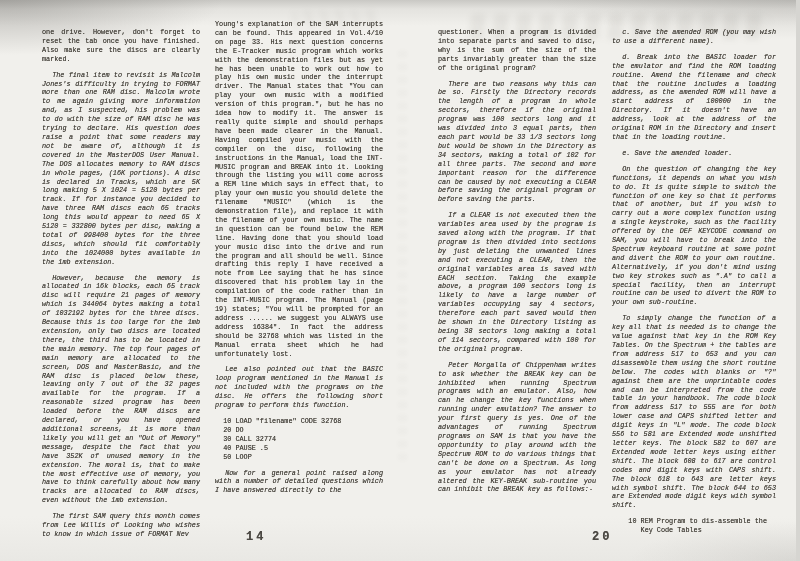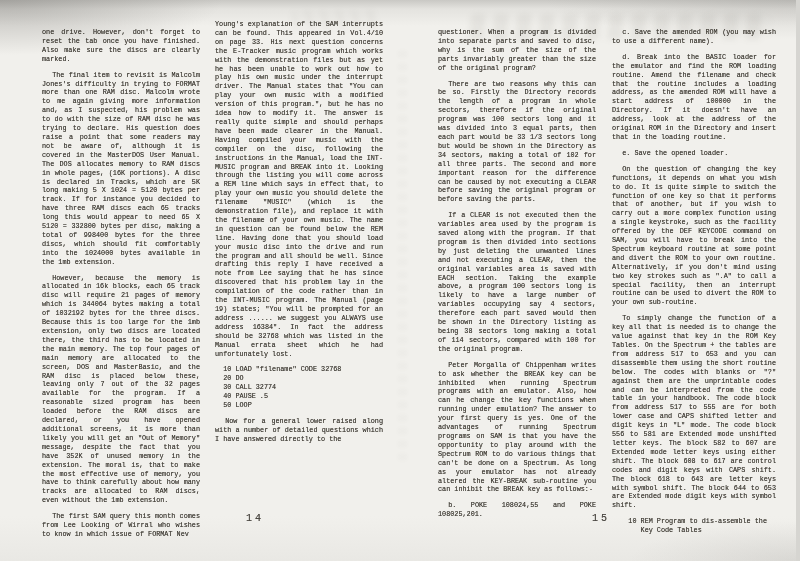--- a/index.html
+++ b/index.html
@@ -43,80 +43,80 @@
     font-size: 6.8px;
     line-height: 8.9px;
     color: var(--ink, #45423b);
     text-shadow: 0 0 0.35px rgba(70,66,59,0.75);
   }
   .col1 { left: 42px;  width: 158px; }
   .col2 { left: 215px; width: 168px; top: 20px; }
   .col3 { left: 438px; width: 158px; }
   .col4 { left: 612px; width: 164px; }
   .para { margin: 0 0 7px 0; }
-  .para.indent { text-indent: 1.5em; }
+  .para.indent { text-indent: 1.5em; font-style: italic; }
   .code {
     font-family: inherit;
     font-size: 6.8px;
     line-height: 8.9px;
     margin: 0 0 7px 0;
     white-space: pre;
     text-align: left;
   }
   .pagenum {
     position: absolute;
-    top: 513px;
-    font-size: 10px;
-    font-weight: normal;
+    top: 530px;
+    font-size: 12px;
+    font-weight: bold;
     letter-spacing: 3px;
     color: #4c4944;
     text-shadow: 0 0 0.4px rgba(70,66,59,0.7);
   }
   .pn-left  { left: 246px; }
   .pn-right { left: 592px; }
 </style>
 </head>
 <body>
 
 <div class="scan">
   <div class="ghost ghost-a"></div>
   <div class="ghost ghost-b"></div>
   <div class="ghost ghost-c"></div>
 
   <section class="col col1">
       <p class="para">one drive. However, don't forget to reset the tab once you have finished. Also make sure the discs are clearly marked.</p>
       <p class="para indent">The final item to revisit is Malcolm Jones's difficulty in trying to FORMAT more than one RAM disc. Malcolm wrote to me again giving more information and, as I suspected, his problem was to do with the size of RAM disc he was trying to declare. His question does raise a point that some readers may not be aware of, although it is covered in the MasterDOS User Manual. The DOS allocates memory to RAM discs in whole pages, (16K portions). A disc is declared in Tracks, which are 5K long making 5 X 1024 = 5120 bytes per track. If for instance you decided to have three RAM discs each 65 tracks long this would appear to need 65 X 5120 = 332800 bytes per disc, making a total of 998400 bytes for the three discs, which should fit comfortably into the 1024000 bytes available in the 1mb extension.</p>
       <p class="para indent">However, because the memory is allocated in 16k blocks, each 65 track disc will require 21 pages of memory which is 344064 bytes making a total of 1032192 bytes for the three discs. Because this is too large for the 1mb extension, only two discs are located there, the third has to be located in the main memory. The top four pages of main memory are allocated to the screen, DOS and MasterBasic, and the RAM disc is placed below these, leaving only 7 out of the 32 pages available for the program. If a reasonable sized program has been loaded before the RAM discs are declared, or you have opened additional screens, it is more than likely you will get an "Out of Memory" message, despite the fact that you have 352K of unused memory in the extension. The moral is, that to make the most effective use of memory, you have to think carefully about how many tracks are allocated to RAM discs, even without the 1mb extension.</p>
-      <p class="para indent">The first SAM query this month comes from Lee Looking of Wirral who wishes to know in which issue of FORMAT Nev</p>
+      <p class="para indent">The first SAM query this month comes from Lee Willis of Looking who wishes to know in which issue of FORMAT Nev</p>
     </section>
 
   <section class="col col2">
       <p class="para">Young's explanation of the SAM interrupts can be found. This appeared in Vol.4/10 on page 33. His next question concerns the E-Tracker music program which works with the demonstration files but as yet he has been unable to work out how to play his own music under the interrupt driver. The Manual states that "You can play your own music with a modified version of this program.", but he has no idea how to modify it. The answer is really quite simple and should perhaps have been made clearer in the Manual. Having compiled your music with the compiler on the disc, following the instructions in the Manual, load the INT-MUSIC program and BREAK into it. Looking through the listing you will come across a REM line which says in effect that, to play your own music you should delete the filename "MUSIC" (which is the demonstration file), and replace it with the filename of your own music. The name in question can be found below the REM line. Having done that you should load your music disc into the drive and run the program and all should be well. Since drafting this reply I have received a note from Lee saying that he has since discovered that his problem lay in the compilation of the code rather than in the INT-MUSIC program. The Manual (page 19) states; "You will be prompted for an address ...... we suggest you ALWAYS use address 16384". In fact the address should be 32768 which was listed in the Manual errata sheet which he had unfortunately lost.</p>
+      <p class="para indent">Lee also pointed out that the BASIC loop program mentioned in the Manual is not included with the programs on the disc. He offers the following short program to perform this function.</p>
       <pre class="code">  10 LOAD "filename" CODE 32768
   20 DO
   30 CALL 32774
   40 PAUSE .5
   50 LOOP</pre>
-      <p class="para indent">Now for a general lower raised along with a number of detailed questions which I have answered directly to the</p>
+      <p class="para indent">Now for a general point raised along with a number of detailed questions which I have answered directly to the</p>
     </section>
 
   <section class="col col3">
       <p class="para">questioner. When a program is divided into separate parts and saved to disc, why is the sum of the size of the parts invariably greater than the size of the original program?</p>
       <p class="para indent">There are two reasons why this can be so. Firstly the Directory records the length of a program in whole sectors, therefore if the original program was 100 sectors long and it was divided into 3 equal parts, then each part would be 33 1/3 sectors long but would be shown in the Directory as 34 sectors, making a total of 102 for all three parts. The second and more important reason for the difference can be caused by not executing a CLEAR before saving the original program or before saving the parts.</p>
       <p class="para indent">If a CLEAR is not executed then the variables area used by the program is saved along with the program. If that program is then divided into sections by just deleting the unwanted lines and not executing a CLEAR, then the original variables area is saved with EACH section. Taking the example above, a program 100 sectors long is likely to have a large number of variables occupying say 4 sectors, therefore each part saved would then be shown in the Directory listing as being 38 sectors long making a total of 114 sectors, compared with 100 for the original program.</p>
       <p class="para indent">Peter Morgalla of Chippenham writes to ask whether the BREAK key can be inhibited when running Spectrum programs with an emulator. Also, how can he change the key functions when running under emulation? The answer to your first query is yes. One of the advantages of running Spectrum programs on SAM is that you have the opportunity to play around with the Spectrum ROM to do various things that can't be done on a Spectrum. As long as your emulator has not already altered the KEY-BREAK sub-routine you can inhibit the BREAK key as follows:-</p>
-      <p class="para indent">b. POKE 108024,55 and POKE 108025,201.</p>
     </section>
 
   <section class="col col4">
       <p class="para indent">c. Save the amended ROM (you may wish to use a different name).</p>
       <p class="para indent">d. Break into the BASIC loader for the emulator and find the ROM loading routine. Amend the filename and check that the routine includes a loading address, as the amended ROM will have a start address of 100000 in the Directory. If it doesn't have an address, look at the address of the original ROM in the Directory and insert that in the loading routine.</p>
-      <p class="para indent">e. Save the opened loader.</p>
+      <p class="para indent">e. Save the amended loader.</p>
       <p class="para indent">On the question of changing the key functions, it depends on what you wish to do. It is quite simple to switch the function of one key so that it performs that of another, but if you wish to carry out a more complex function using a single keystroke, such as the facility offered by the DEF KEYCODE command on SAM, you will have to break into the Spectrum keyboard routine at some point and divert the ROM to your own routine. Alternatively, if you don't mind using two key strokes such as ".A" to call a special facility, then an interrupt routine can be used to divert the ROM to your own sub-routine.</p>
       <p class="para indent">To simply change the function of a key all that is needed is to change the value against that key in the ROM Key Tables. On the Spectrum + the tables are from address 517 to 653 and you can disassemble them using the short routine below. The codes with blanks or "?" against them are the unprintable codes and can be interpreted from the code table in your handbook. The code block from address 517 to 555 are for both lower case and CAPS shifted letter and digit keys in "L" mode. The code block 556 to 581 are Extended mode unshifted letter keys. The block 582 to 607 are Extended mode letter keys using either shift. The block 608 to 617 are control codes and digit keys with CAPS shift. The block 618 to 643 are letter keys with symbol shift. The block 644 to 653 are Extended mode digit keys with symbol shift.</p>
       <pre class="code">    10 REM Program to dis-assemble the
        Key Code Tables</pre>
     </section>
 
   <div class="pagenum pn-left">14</div>
 
-  <div class="pagenum pn-right">15</div>
+  <div class="pagenum pn-right">20</div>
 </div>
 
 </body></html>

